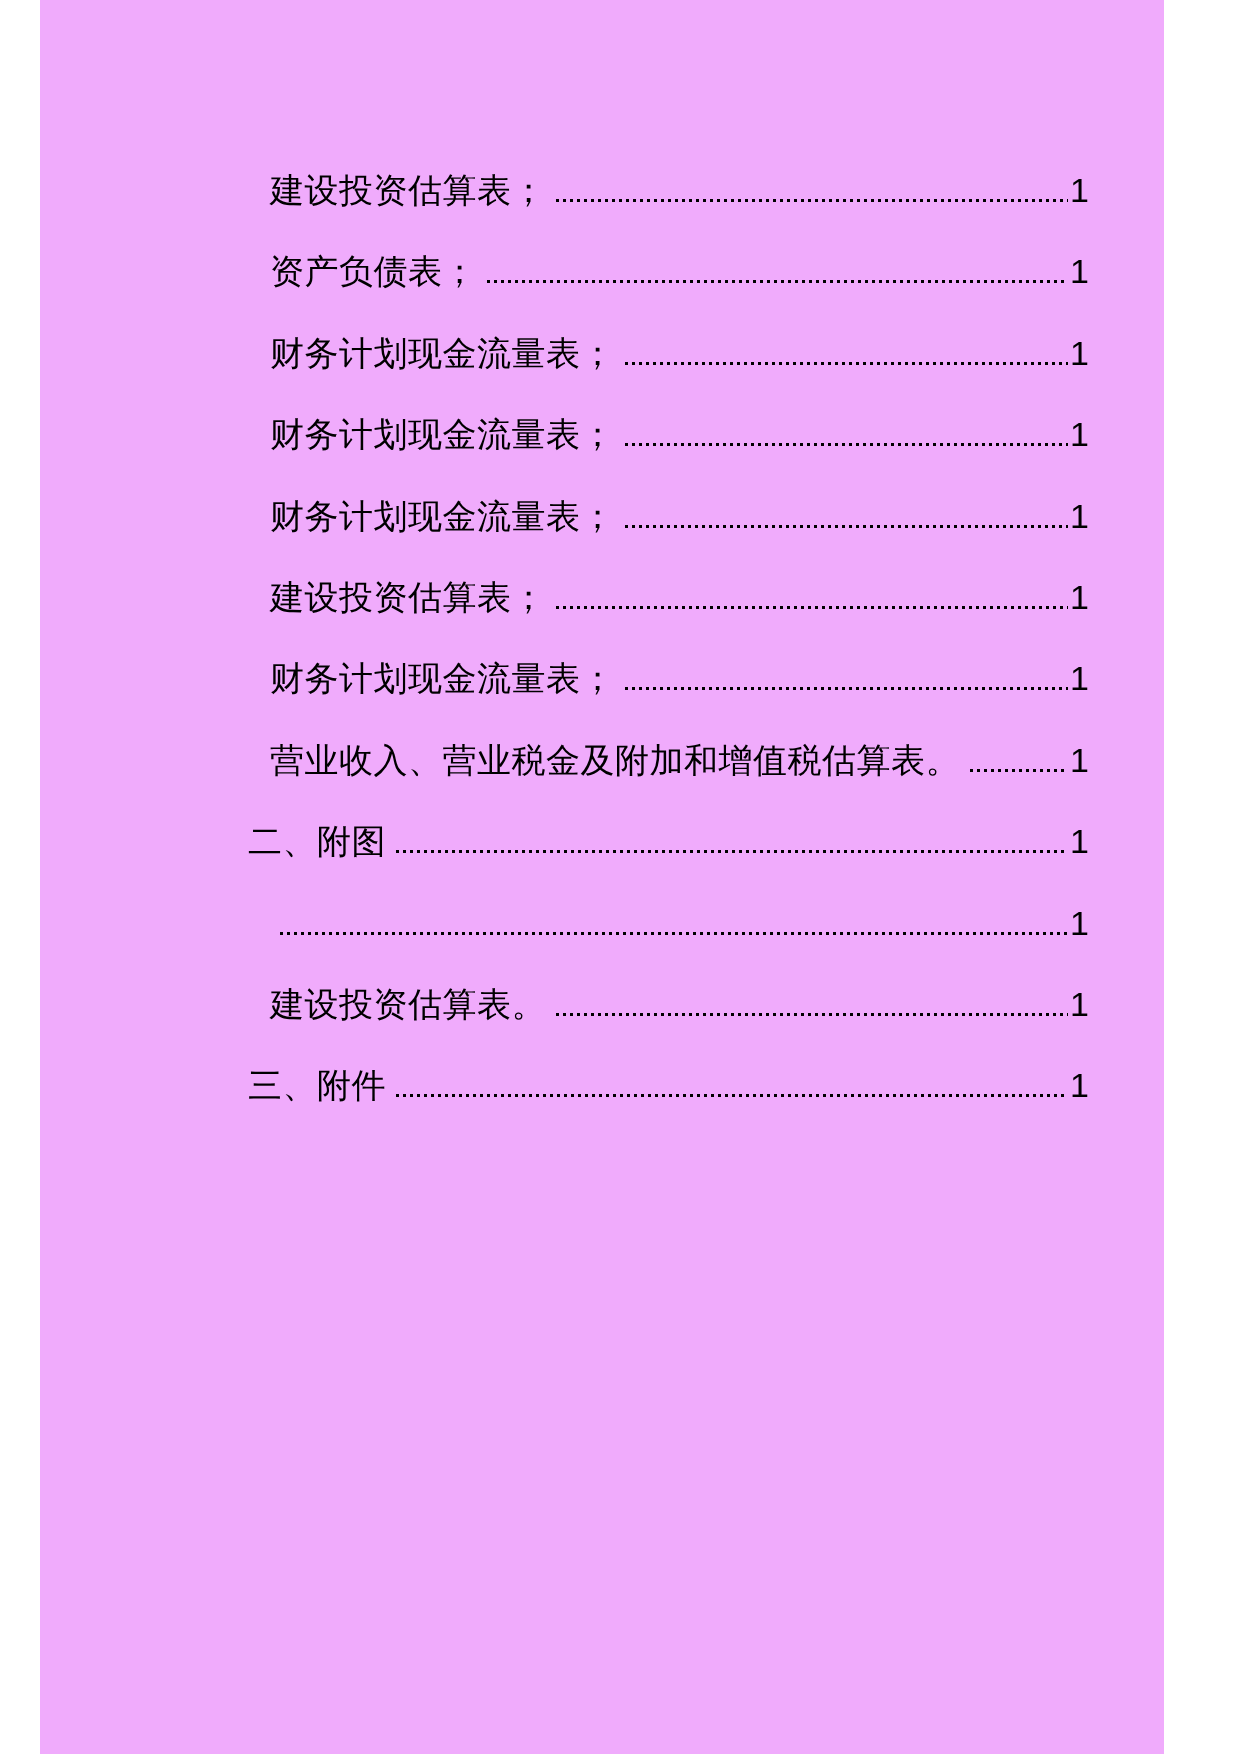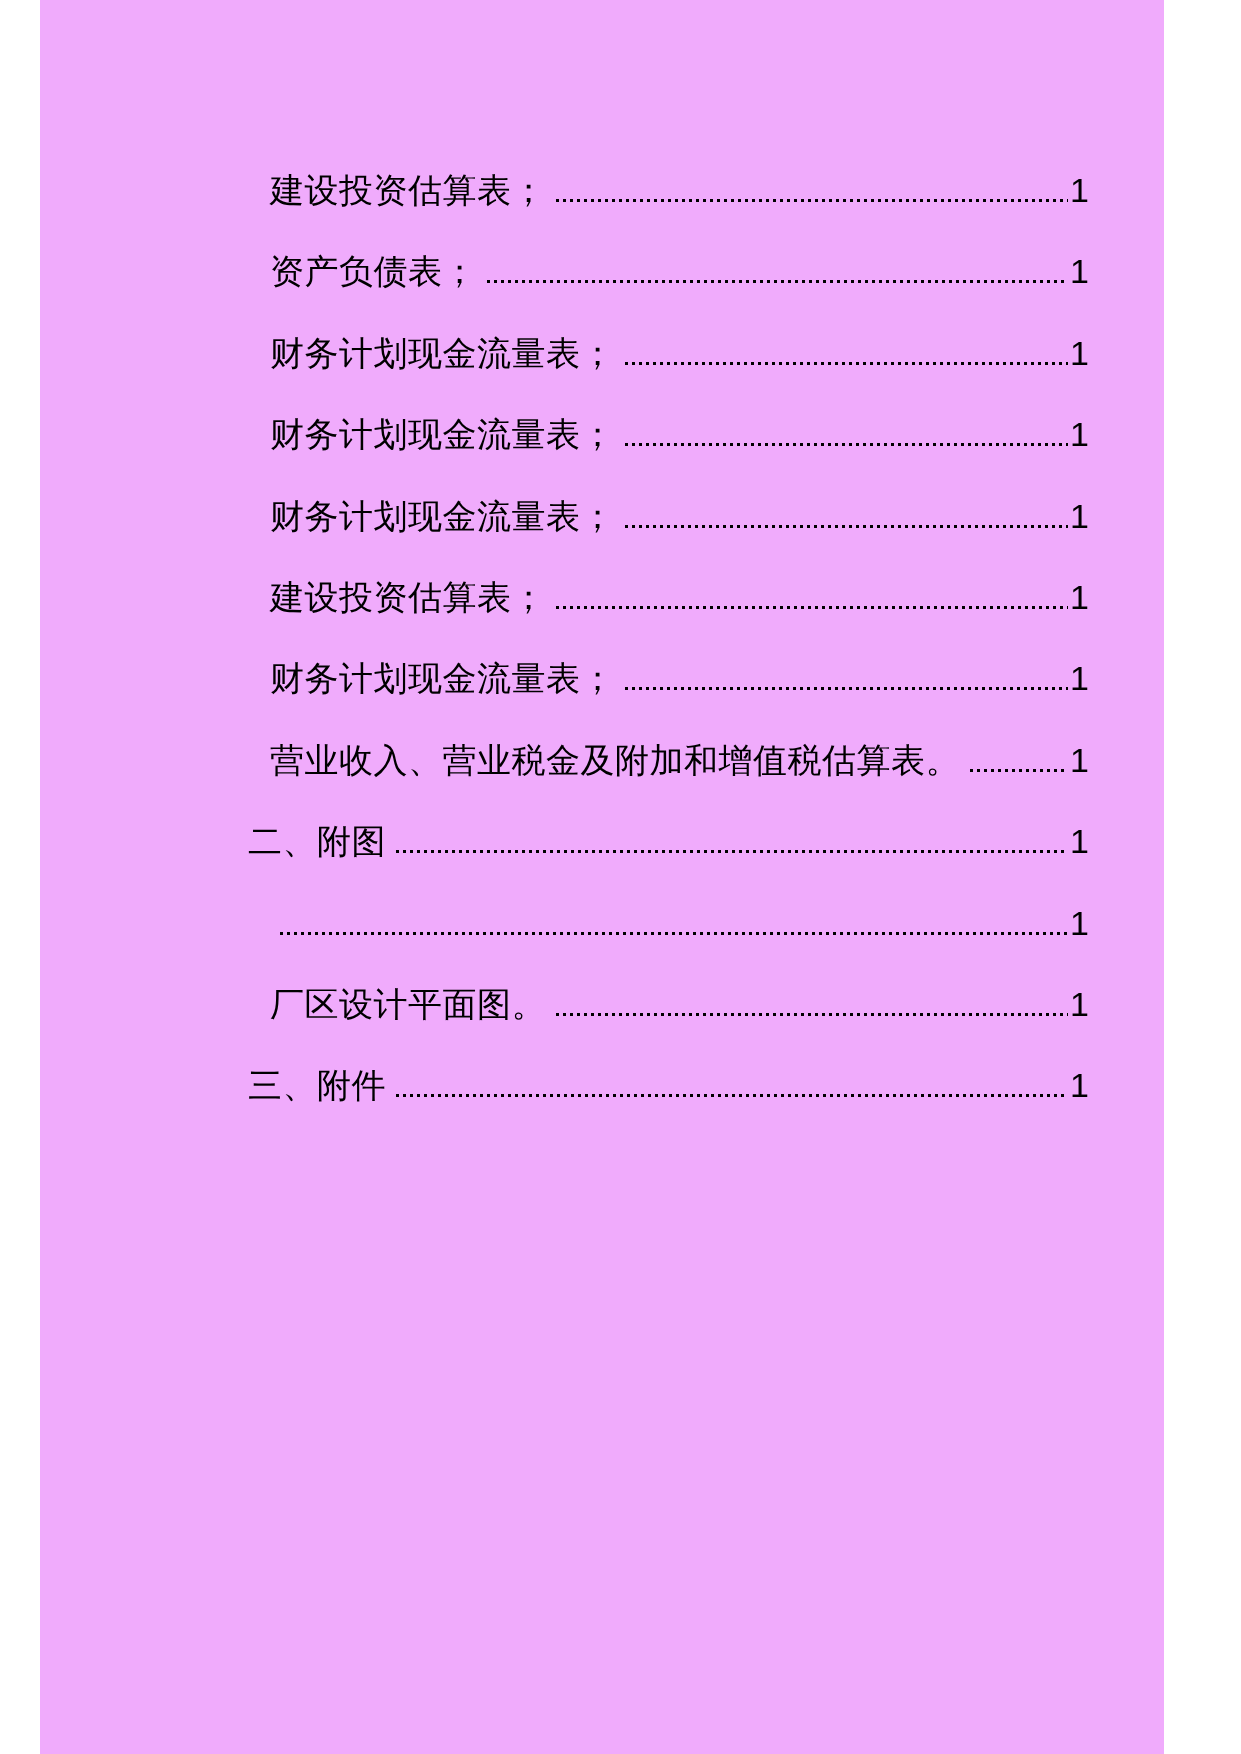--- a/index.html
+++ b/index.html
@@ -97,21 +97,21 @@
       <div class="toc-row section">
     <span class="toc-label">二、附图</span>
     <span class="dot-leader"></span>
     <span class="toc-pagenum">1</span>
   </div>
       <div class="toc-row sub">
     <span class="dot-leader"></span>
     <span class="toc-pagenum">1</span>
   </div>
       <div class="toc-row sub">
-    <span class="toc-label">厂区设计平面图。</span>
+    <span class="toc-label">建设投资估算表。</span>
     <span class="dot-leader"></span>
     <span class="toc-pagenum">1</span>
   </div>
       <div class="toc-row section">
     <span class="toc-label">三、附件</span>
     <span class="dot-leader"></span>
     <span class="toc-pagenum">1</span>
   </div>
     </div>
 </div>

